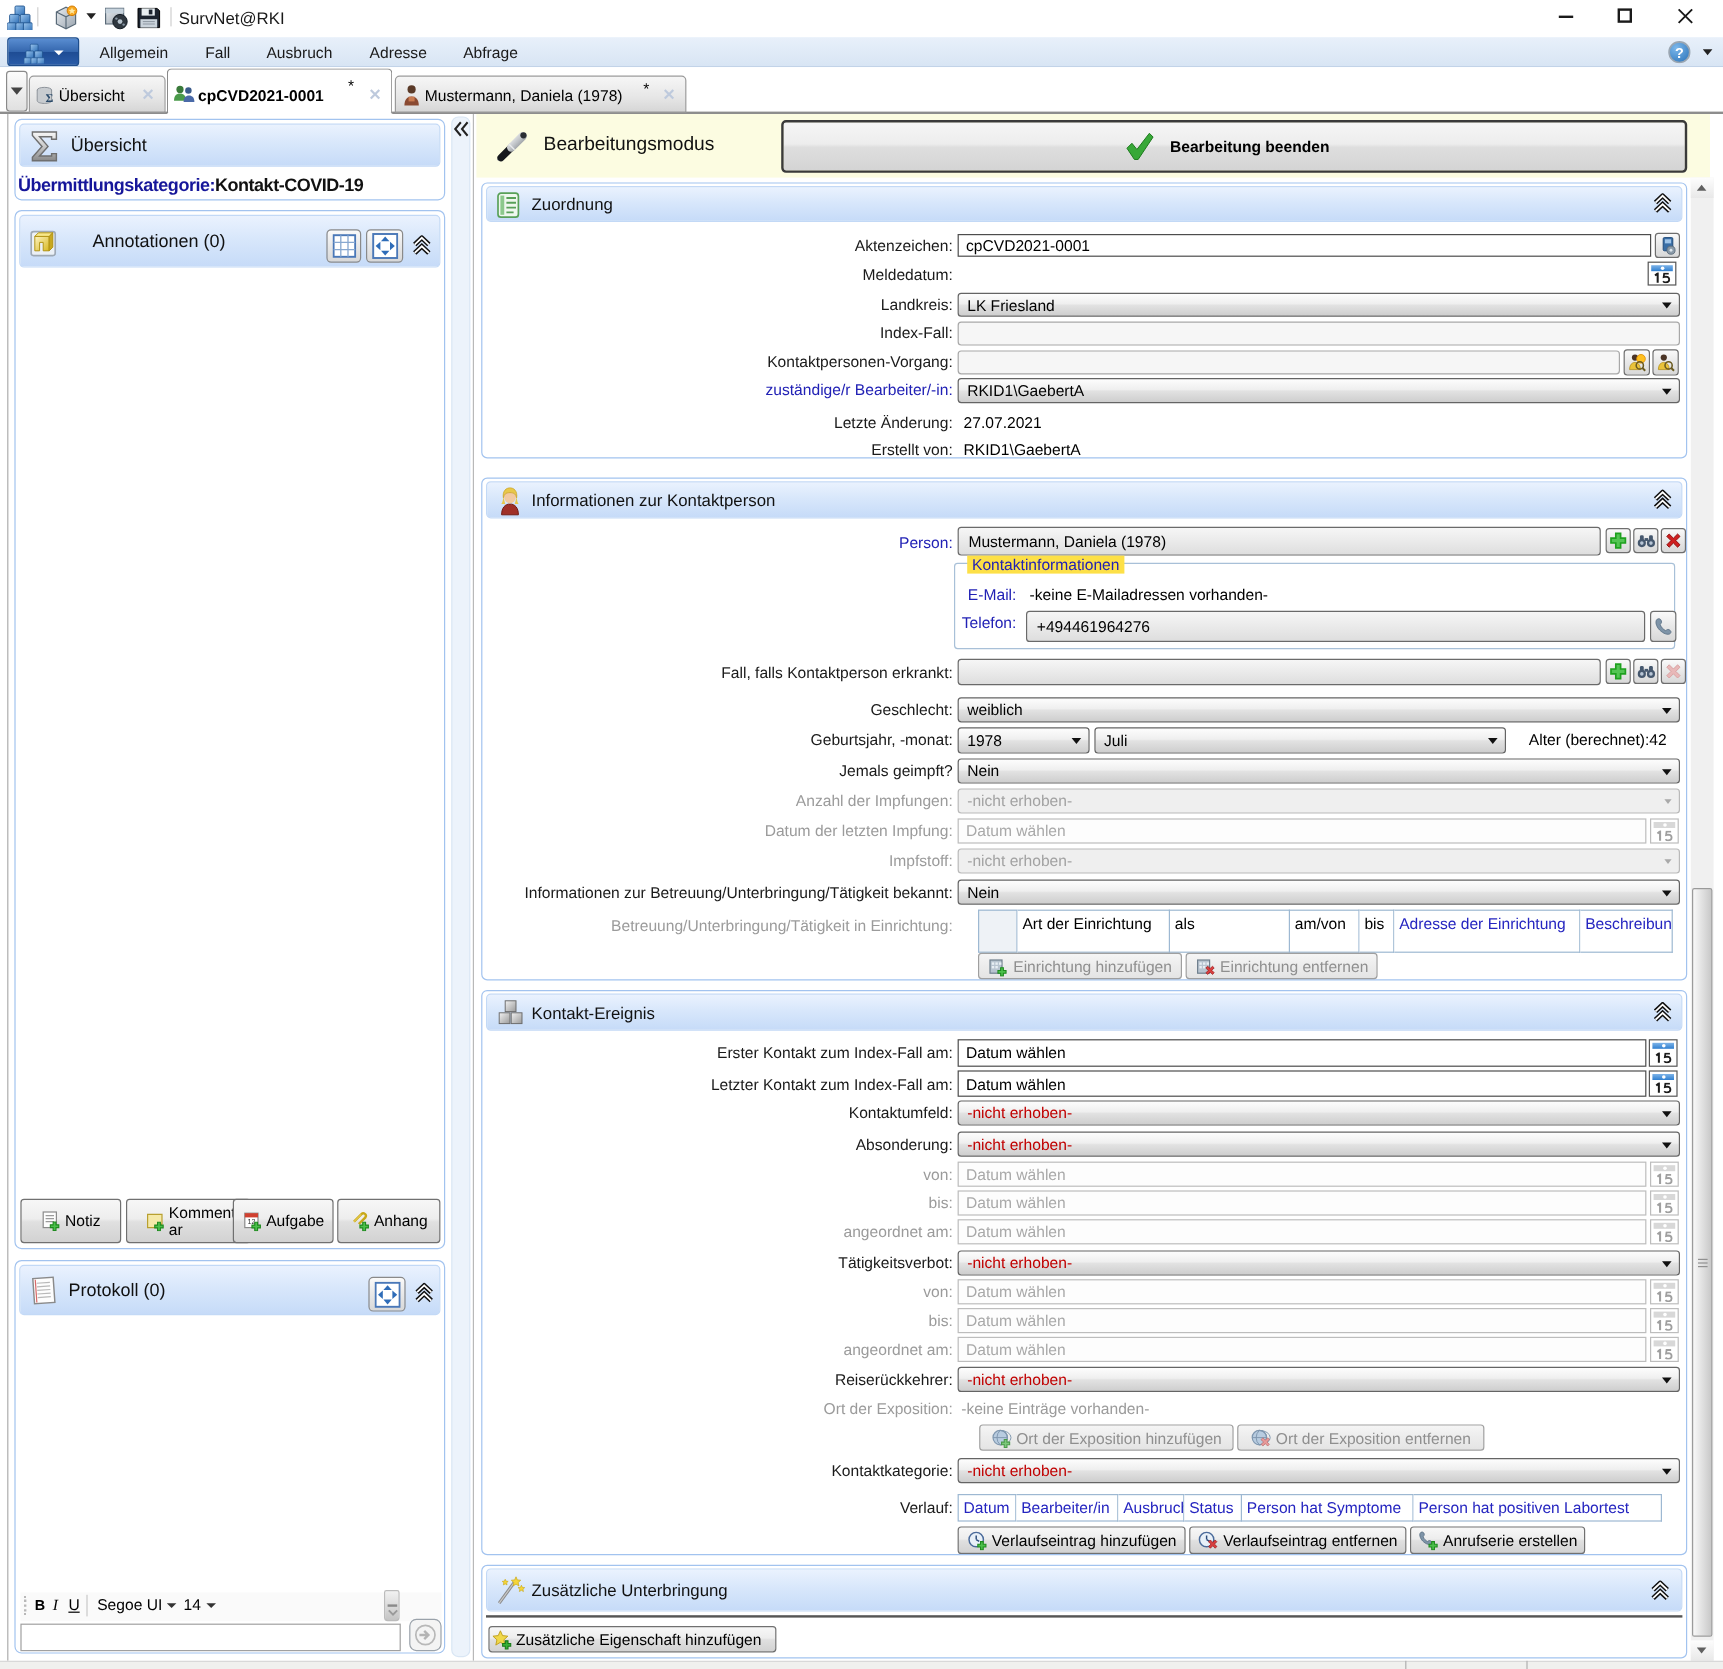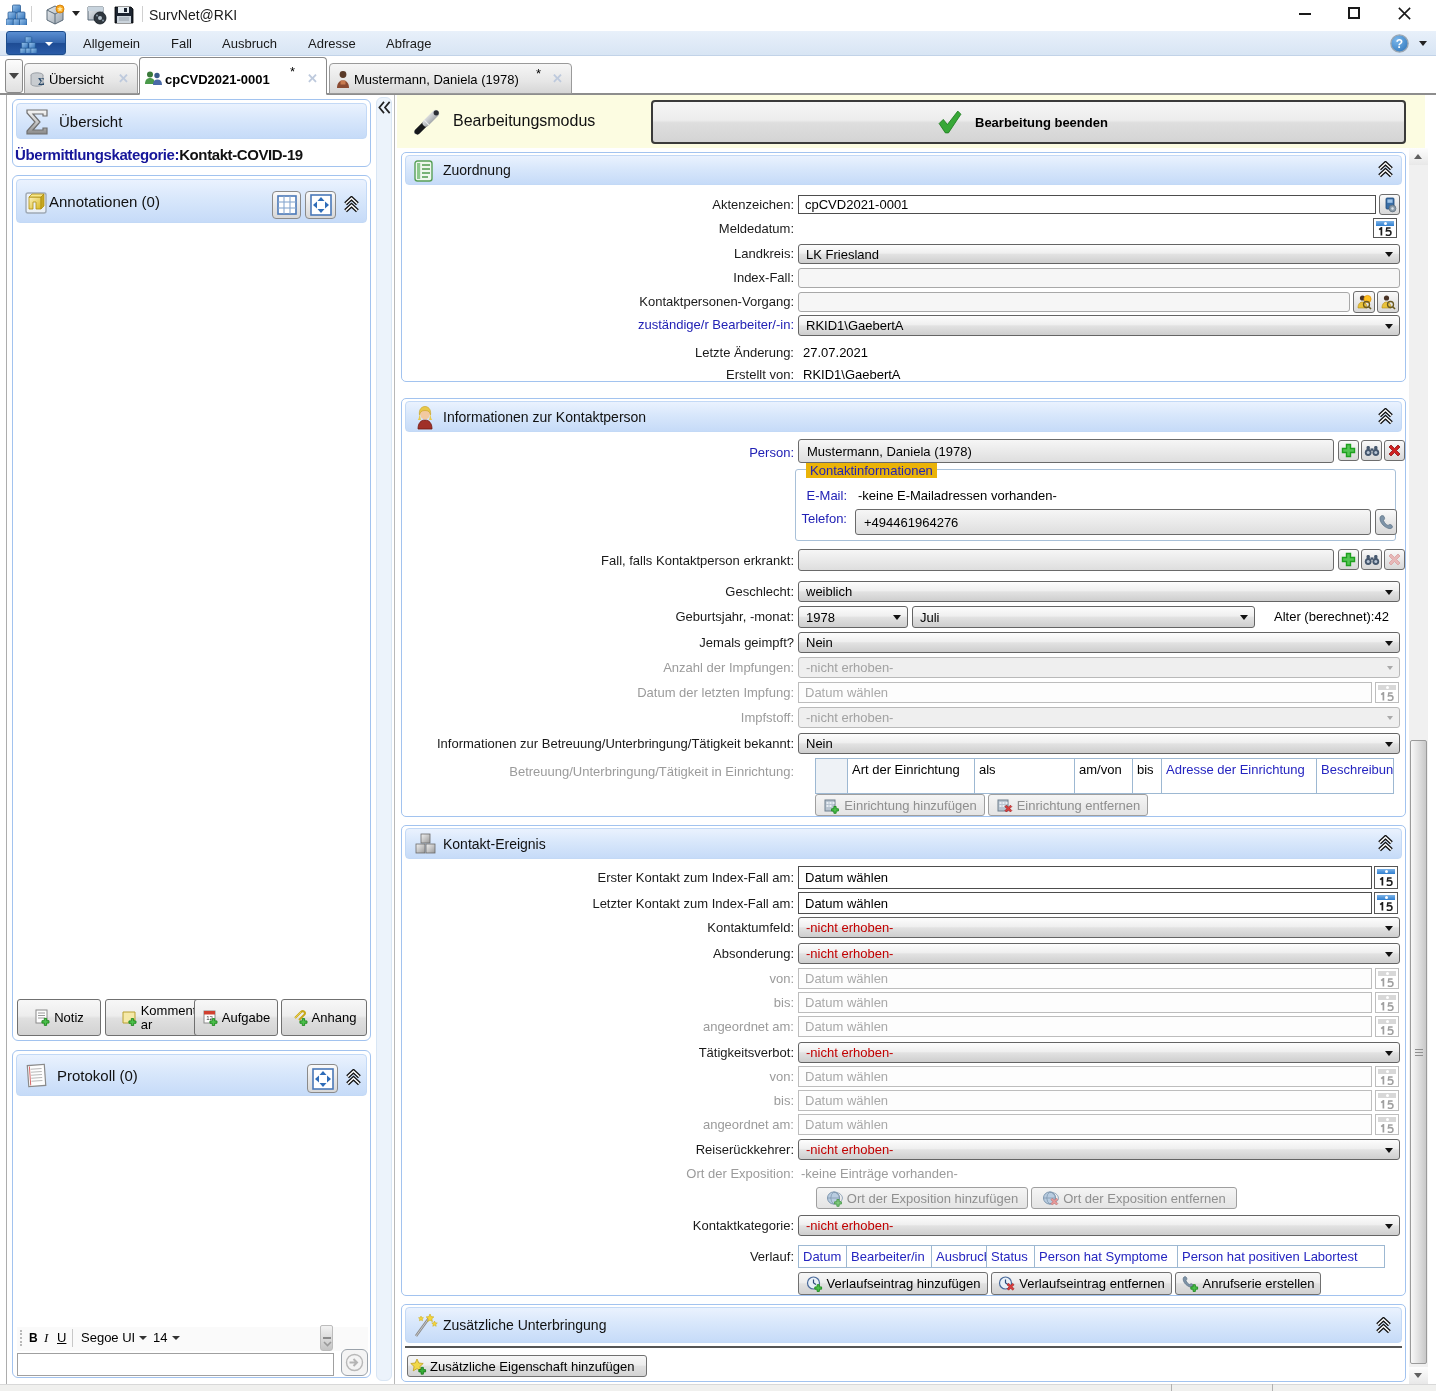--- a/index.html
+++ b/index.html
@@ -182,21 +182,21 @@
           <linearGradient id="gan" x1="0" y1="0" x2="1" y2="1">
             <stop offset="0" stop-color="#fdf3c0"></stop>
             <stop offset="1" stop-color="#d8b820"></stop>
           </linearGradient>
         </defs>
         <rect x="2" y="4" width="20" height="20" rx="2" fill="#eef2f6" stroke="#9aa4ae" stroke-width="1.4" opacity="0.9"></rect>
         <path d="M5 8 h12 v12 h-5 v-7 h-3 v7 h-4 z" fill="url(#gan)" stroke="#b09010" stroke-width="0.8"></path>
         <path d="M5 8 l3-3 h12 l-3 3 z" fill="#f8e88a" stroke="#b09010" stroke-width="0.8"></path>
         <path d="M17 8 l3-3 v12 l-3 3 z" fill="#c8a820" stroke="#b09010" stroke-width="0.8"></path>
       </svg>
-<span class="ttl" style="margin-left:32px;font-size:15px">Annotationen (0)</span>
+<span class="ttl" style="margin-left:60px;font-size:15px">Annotationen (0)</span>
 </div>
 <div class="ibtn" style="left:259px;top:15px;width:29px;height:28px;border-radius:4px;border-color:#8a8a8a">
       <svg width="20" height="20" viewBox="0 0 20 20">
         <rect x="1" y="1" width="18" height="18" fill="#fff" stroke="#4a78b8" stroke-width="1.6"></rect>
         <line x1="1" y1="7" x2="19" y2="7" stroke="#88a8d0" stroke-width="1.1"></line>
         <line x1="1" y1="13" x2="19" y2="13" stroke="#88a8d0" stroke-width="1.1"></line>
         <line x1="7" y1="1" x2="7" y2="19" stroke="#88a8d0" stroke-width="1.1"></line>
         <line x1="13" y1="1" x2="13" y2="19" stroke="#88a8d0" stroke-width="1.1"></line>
       </svg>
     </div>
@@ -440,21 +440,21 @@
         <circle cx="4.2" cy="8.6" r="1.5" fill="#b9c6d6"></circle>
         <circle cx="11.8" cy="8.6" r="1.5" fill="#b9c6d6"></circle>
       </svg>
     </div>
 <div class="ibtn" style="left:982px;top:41px;width:21px;height:21px">
       <svg width="15" height="15" viewBox="0 0 15 15">
         <path d="M2 4 L4 2 L7.5 5.5 L11 2 L13 4 L9.5 7.5 L13 11 L11 13 L7.5 9.5 L4 13 L2 11 L5.5 7.5 Z" fill="#cf2020" stroke="#8f1010" stroke-width="0.8"></path>
       </svg>
     </div>
 <div class="abs" style="left:393px;top:70px;width:601px;height:72px;border:1px solid #a8c0d8;border-radius:3px"></div>
-<div class="abs" style="left:404px;top:64px;font-size:13px;color:#2121b5;background:#eab308;padding:0 4px">Kontaktinformationen</div>
+<div class="abs" style="left:404px;top:64px;font-size:13px;color:#2121b5;background:#fde047;padding:0 4px">Kontaktinformationen</div>
 <div class="lbl b" style="left:355px;top:89px;width:90px">E-Mail:</div>
 <div class="abs" style="left:456px;top:89px;font-size:13px">-keine E-Mailadressen vorhanden-</div>
 <div class="lbl b" style="left:355px;top:112px;width:90px">Telefon:</div>
 <div class="gin" style="left:453px;top:110px;width:516px;height:26px">
       <span class="t">+494461964276</span>
     </div>
 <div class="ibtn" style="left:973px;top:110px;width:22px;height:26px;border-radius:3px">
       <svg width="16" height="16" viewBox="0 0 16 16">
         <path d="M3 2 C5 1 6 2 6.5 3.5 C7 5 6 5.5 5.5 6.5 C6.5 9 8 10.5 10 11.5 C11 11 11.5 10 13 10.8 C14.5 11.6 15 12.8 13.8 14 C12 15.5 8 14 5 11 C2 8 1 3.5 3 2 Z" fill="#7e94a8" stroke="#5a7084" stroke-width="0.7"></path>
       </svg>

